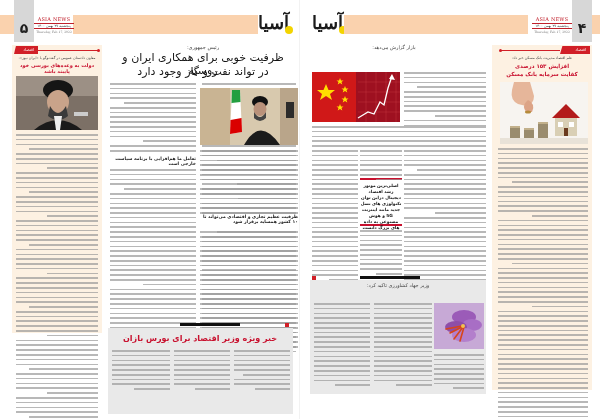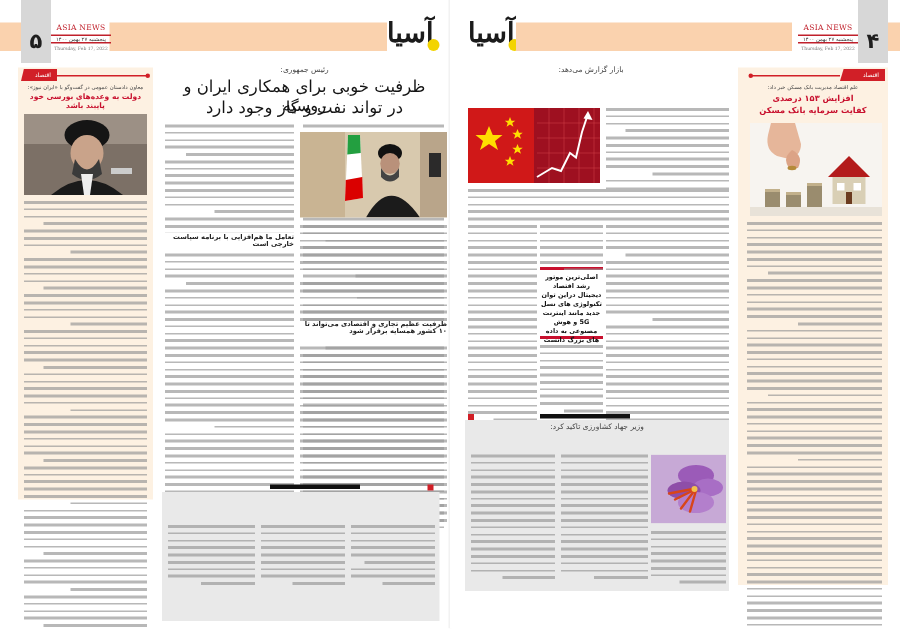--- a/index.html
+++ b/index.html
@@ -343,20 +343,21 @@
         <i></i>
         <i></i>
         <i class="s"></i>
     </div>
     <div style="position:absolute;left:200px;top:214px;width:98px;height:14px;background:#fff"></div>
     <div class="subhead" style="left:200px;top:214px;width:98px">ظرفیت عظیم تجاری و اقتصادی می‌تواند تا ۱۰ کشور همسایه برقرار شود</div>
 
     <div class="rule" style="left:180px;top:323px;width:60px"></div>
     <div class="redsq" style="left:285px;top:323px"></div>
     <div class="greybox" style="left:108px;top:328px;width:185px;height:86px"></div>
+    <div class="redhead" style="left:110px;top:334px;width:180px;font-size:8px">خبر ویژه وزیر اقتصاد برای بورس بازان</div>
     <div class="lines" style="left:112px;top:350px;width:58px">
         <i></i>
         <i></i>
         <i></i>
         <i></i>
         <i></i>
         <i></i>
         <i></i>
         <i></i>
         <i class="s"></i>

